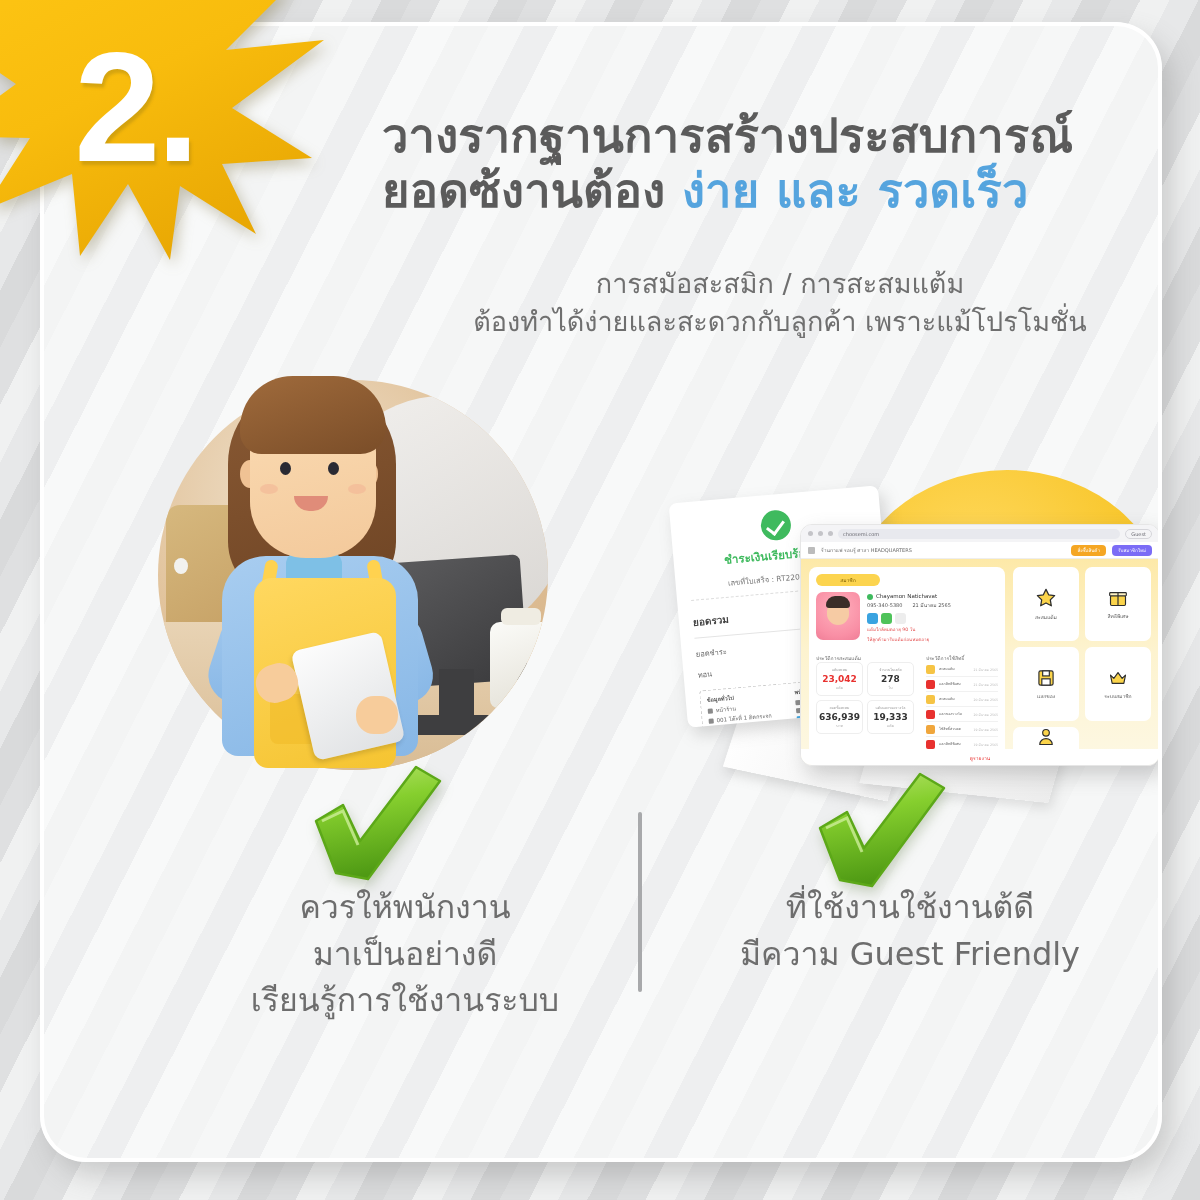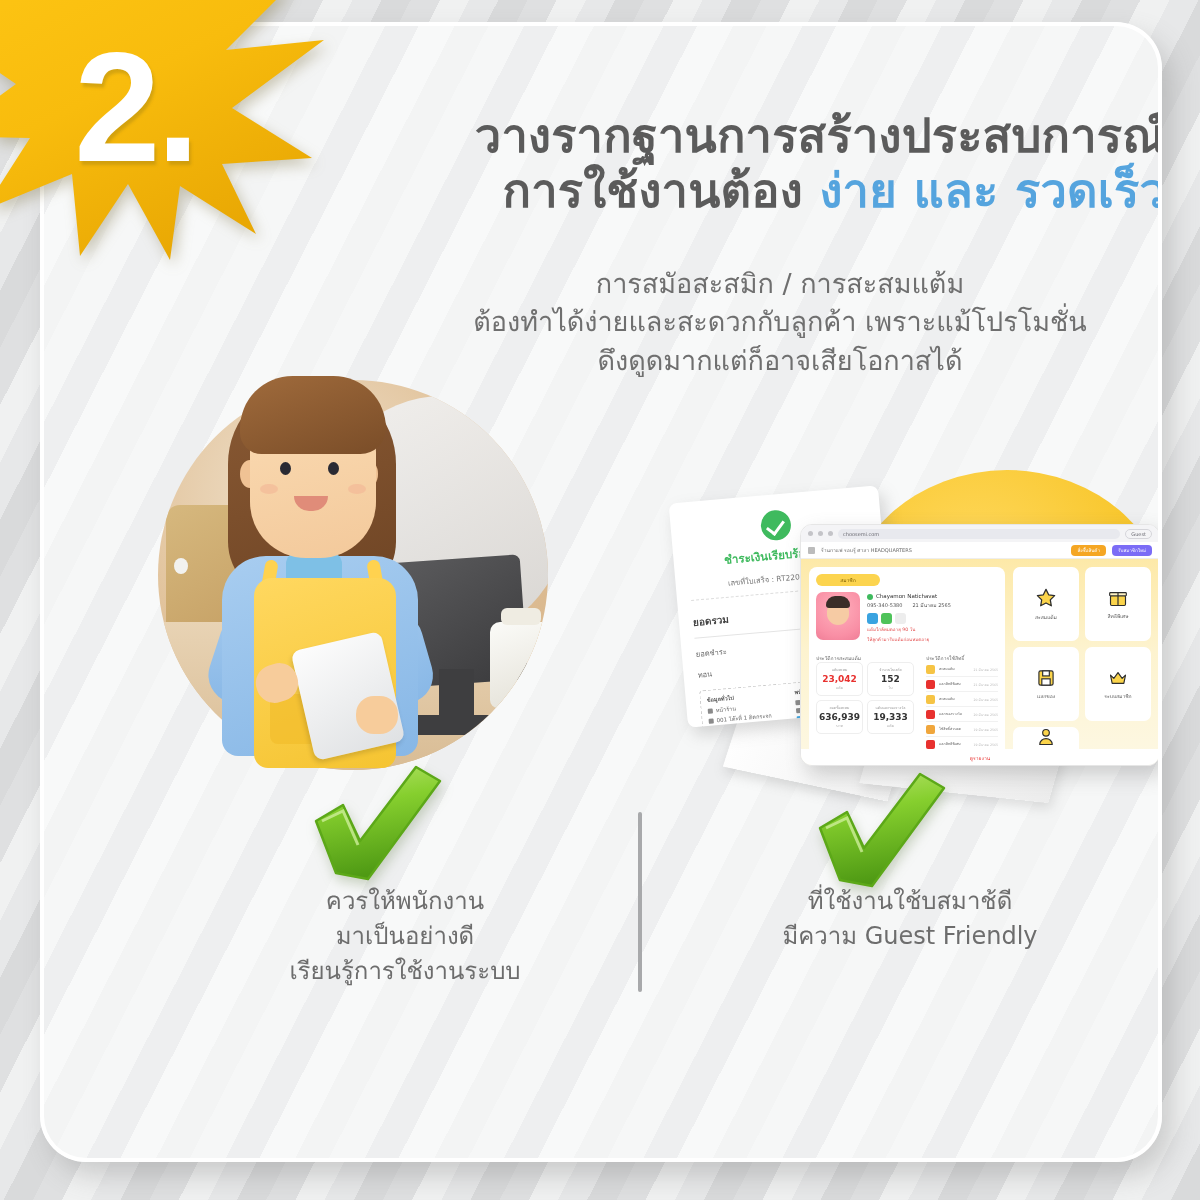--- a/index.html
+++ b/index.html
@@ -64,23 +64,23 @@
     font-size: 155px; font-weight: 700; color: #ffffff;
     letter-spacing: -4px; line-height: 1;
     text-shadow: 2px 4px 3px rgba(150,120,20,.35);
     z-index: 31;
     font-family: "Liberation Sans", sans-serif;
   }
 
   
   #headline {
     position: absolute;
-    left: 316px; top: 86px;
+    left: 342px; top: 86px;
     width: 810px;
-    text-align: right;
+    text-align: left;
     line-height: 1.18;
   }
   .h-line {
     font-size: 47px; font-weight: 700; color: #5b5b5b;
     letter-spacing: .2px;
     white-space: nowrap;
   }
   .h-accent { color: #55a4de; margin-top: 8px; }
 
   #subhead {
@@ -326,42 +326,41 @@
 
   
   .bigcheck { position:absolute; width:150px; height:130px; }
   .bigcheck svg{ width:100%; height:100%; display:block;
                  filter: drop-shadow(2px 6px 6px rgba(90,120,60,.28)); }
   #check-left { left: 258px; top: 735px; }
   #check-right{ left: 762px; top: 742px; }
 
   
   .caption { position:absolute; text-align:center; line-height:1.46; color:#6d6d6d;}
-  .caption .cl{ font-size:24px; white-space:nowrap;}
+  .caption .cl{ font-size:32px; white-space:nowrap;}
   #caption-left { left: 165px; top: 862px; width: 400px;}
   #caption-right{ left: 660px; top: 862px; width: 420px;}
 
   #divider{ position:absolute; left:598px; top:790px; width:4px; height:180px;
             background:#a8a9ab; border-radius:2px;}
 </style>
 </head>
 <body>
 
 <div id="stage">
   <div id="card">
 
     <div id="headline">
       <div class="h-line">วางรากฐานการสร้างประสบการณ์</div>
-      <div class="h-line"><span>การใช้งานต้อง </span><span class="h-accent">ง่าย และ รวดเร็ว</span></div>
+      <div class="h-line"><span>ยอดซ้งานต้อง </span><span class="h-accent">ง่าย และ รวดเร็ว</span></div>
     </div>
 
     <div id="subhead">
       <div class="s-line">การสมัอสะสมิก / การสะสมแต้ม</div>
       <div class="s-line">ต้องทำได้ง่ายและสะดวกกับลูกค้า เพราะแม้โปรโมชั่น</div>
-      <div class="s-line">ดึงดูดมากแต่ก็อาจเสียโอกาสได้</div>
     </div>
 
     <div id="scene-left">
       <div class="scene-circle">
         <div class="back-panel"></div>
         <div class="shelf-box">
             <div class="shelf-dot"></div>
           </div>
         <div class="counter-top"></div>
         <div class="pos-screen"></div>
@@ -498,21 +497,21 @@
                 <div>
                   <div class="crm-sub">ประวัติการสะสมแต้ม</div>
                   <div class="crm-stats">
                     <div class="crm-stat">
                       <div class="lbl">แต้มสะสม</div>
                       <div class="num red">23,042</div>
                       <div class="unit">แต้ม</div>
                     </div>
                     <div class="crm-stat">
                       <div class="lbl">จำนวนใบเสร็จ</div>
-                      <div class="num">152</div>
+                      <div class="num">278</div>
                       <div class="unit">ใบ</div>
                     </div>
                     <div class="crm-stat">
                       <div class="lbl">ยอดซื้อสะสม</div>
                       <div class="num">636,939</div>
                       <div class="unit">บาท</div>
                     </div>
                     <div class="crm-stat">
                       <div class="lbl">แต้มแลกของรางวัล</div>
                       <div class="num">19,333</div>
@@ -624,21 +623,21 @@
         <path d="M24 64 L45 54 L60 88" fill="none" stroke="#cdee9a" stroke-width="3" opacity=".8"></path>
       </svg>
     </div>
 
     <div class="caption" id="caption-left">
       <div class="cl">ควรให้พนักงาน</div>
       <div class="cl">มาเป็นอย่างดี</div>
       <div class="cl">เรียนรู้การใช้งานระบบ</div>
     </div>
     <div class="caption" id="caption-right">
-      <div class="cl">ที่ใช้งานใช้บสมาช้ดี</div>
+      <div class="cl">ที่ใช้งานใช้งานต้ดี</div>
       <div class="cl">มีความ Guest Friendly</div>
     </div>
 
     <div id="divider"></div>
   </div>
 
   <div id="burst">
     <svg viewBox="0 0 330 280">
       <defs>
         <linearGradient id="gy" x1="0" y1="0" x2="0.6" y2="1">

